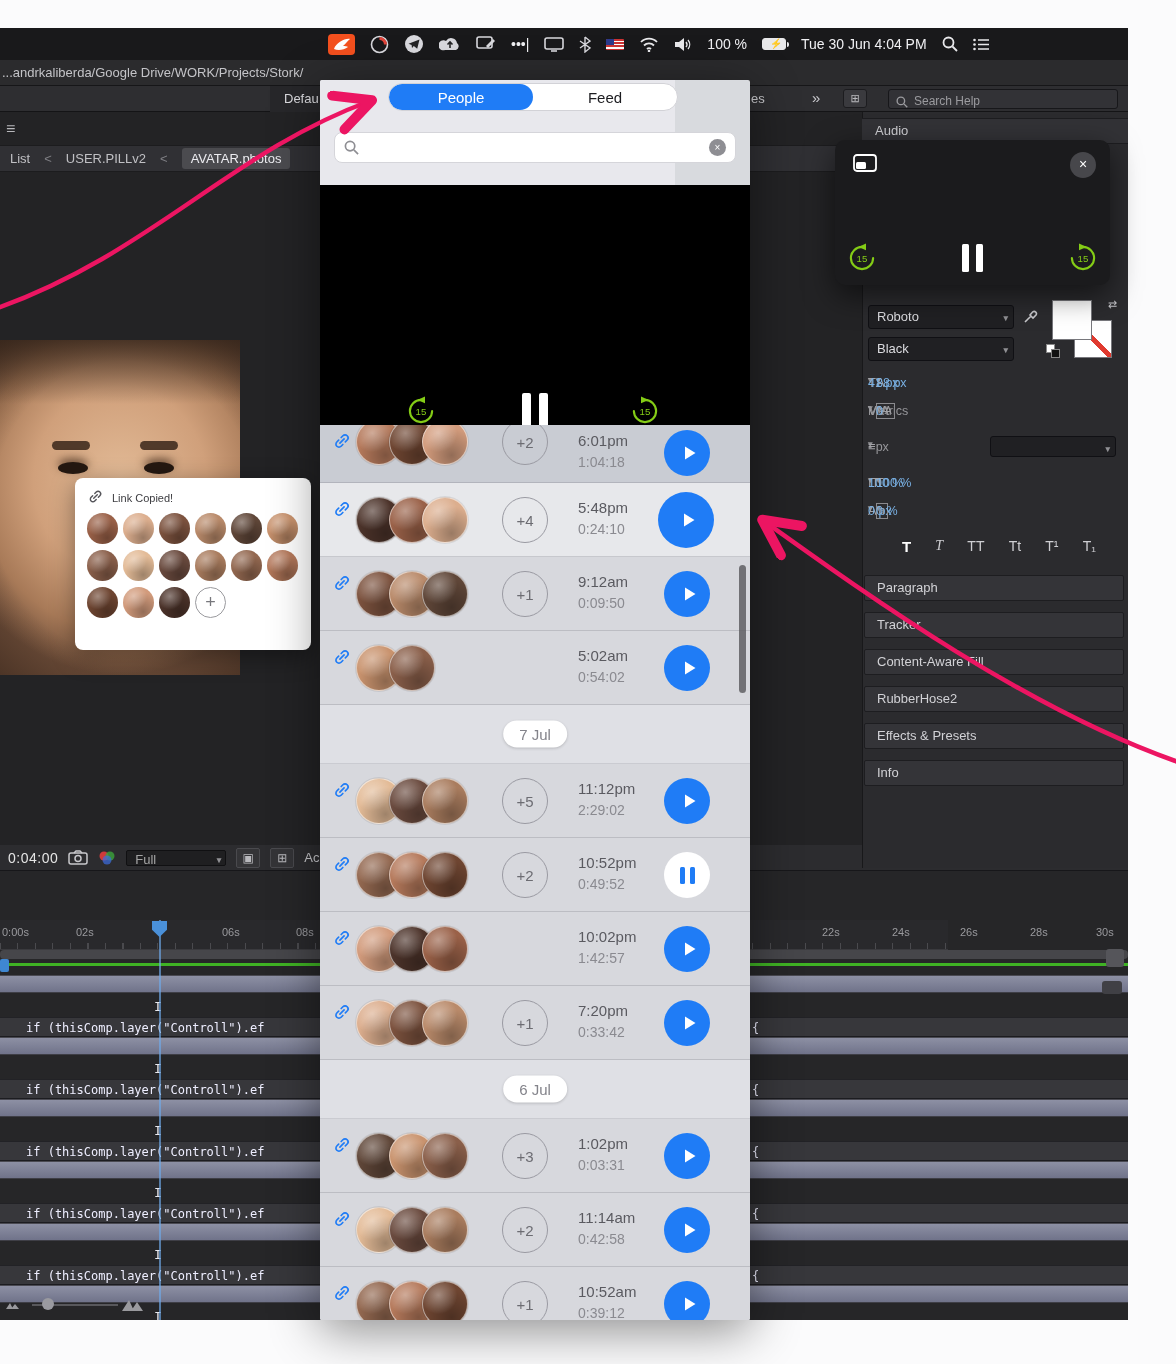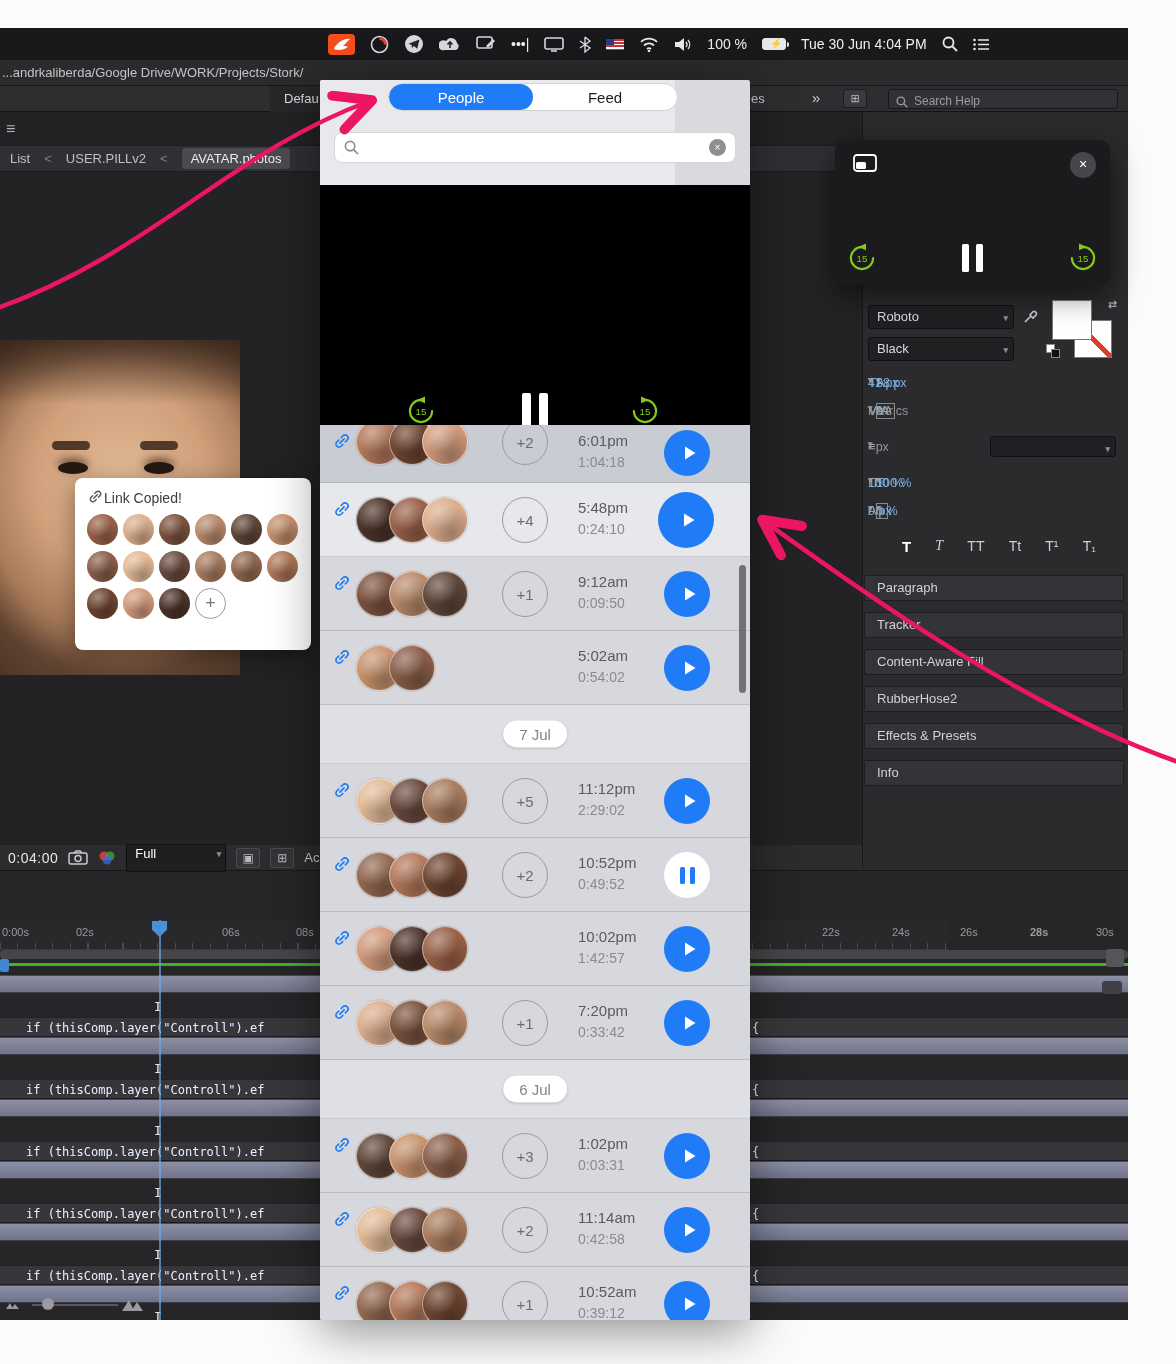--- a/index.html
+++ b/index.html
@@ -34,21 +34,21 @@
       radial-gradient(ellipse 95% 75% at 52% 50%, rgba(0,0,0,0) 58%, rgba(20,10,5,.55) 100%),
       radial-gradient(ellipse 75% 58% at 50% 42%, #e2ba96 0%, #d0a07b 48%, #a87a58 78%, #6e4e3a 100%)}
   #comp-photo::before{content:"";position:absolute;left:0;top:0;width:100%;height:64px;background:linear-gradient(rgba(52,36,26,.8),rgba(52,36,26,0))}
   .eye{position:absolute;width:30px;height:12px;border-radius:50%;background:#241811;box-shadow:0 -4px 8px rgba(70,45,30,.7)}
   .e1{left:58px;top:122px}.e2{left:144px;top:122px}
   .brow{position:absolute;width:38px;height:9px;border-radius:6px;background:rgba(56,38,26,.85)}
   .b1{left:52px;top:101px}.b2{left:140px;top:101px}
   .stache{position:absolute;left:76px;top:224px;width:92px;height:30px;border-radius:46px/18px;background:#5a3f30}
   
   #tooltip{position:absolute;left:75px;top:450px;width:236px;height:172px;background:#fff;border-radius:8px;box-shadow:0 6px 24px rgba(0,0,0,.4);padding:10px 12px;z-index:8}
-  .tt-head{display:flex;align-items:center;font-size:14px;color:#3c3c40}
+  .tt-head{display:flex;align-items:center;gap:8px;font-size:11px;color:#3c3c40}
   .tt-row{display:flex;gap:5px;margin-top:6px}
   .tt-av{width:31px;height:31px;border-radius:50%}
   .tt-add{width:31px;height:31px;border-radius:50%;border:1.5px solid #9a9a9e;color:#77777c;display:flex;align-items:center;justify-content:center;font-size:18px;background:#fff}
   
   #rpanel{position:absolute;left:862px;top:84px;width:266px;height:756px;background:#2b2b2e;border-left:1px solid #18181a;z-index:3}
   #audio-h{position:absolute;left:862px;top:90px;width:266px;height:26px;background:#323236;border-top:1px solid #1d1d20;border-bottom:1px solid #1d1d20;color:#cfcfd3;font-size:13px;line-height:24px;padding-left:13px;z-index:4}
   .aesel{position:absolute;height:24px;background:#202023;border:1px solid #101014;border-radius:3px;color:#dcdce0;font-size:13px;line-height:22px;padding:0 8px;z-index:4}
   .aesel .dd{position:absolute;right:5px;top:0}
   .dd::after{content:"▾";font-size:9px;color:#909094}
   #ff-select{left:868px;top:277px;width:146px}
@@ -76,21 +76,21 @@
   #stylebtns{position:absolute;left:862px;top:505px;width:266px;height:26px;display:flex;align-items:center;justify-content:space-between;padding:0 32px 0 40px;z-index:4}
   .sb{color:#cfcfd3;font-size:14px}
   .sb0{color:#fff;font-weight:bold;font-size:15px}
   .sb1{font-style:italic;font-family:"Liberation Serif",serif}
   .ptab{position:absolute;left:864px;width:260px;height:26px;background:#343438;border:1px solid #1d1d20;border-radius:2px;color:#d2d2d6;font-size:13px;line-height:24px;padding-left:12px;z-index:4}
   
   #timeline{position:absolute;left:0;top:817px;width:1128px;height:475px;background:#262628;z-index:2}
   #tl-toolbar{position:absolute;left:0;top:0;width:1128px;height:26px;background:#2c2c2f;border-bottom:1px solid #17171a;display:flex;align-items:center;gap:10px;padding-left:8px}
   #tl-time{color:#e5e5e5;font-size:14px;letter-spacing:.5px}
   .tli{display:inline-flex;align-items:center}
-  #tl-res{position:relative;width:100px;height:28px;background:#1f1f21;border:1px solid #101012;border-radius:2px;color:#ffffff;font-size:13px;line-height:18px;padding:0 8px}
+  #tl-res{position:relative;width:100px;height:16px;background:#1f1f21;border:1px solid #101012;border-radius:2px;color:#a3a3a3;font-size:13px;line-height:18px;padding:0 8px}
   #tl-res .dd{position:absolute;right:4px;top:-1px}
   .tlbox{width:24px;height:20px;border:1px solid #4a4a4e;border-radius:2px;color:#b9b9bd;font-size:12px;text-align:center;line-height:18px;background:#343437}
   #tl-frag{color:#c9c9cd;font-size:13px}
   #tl-ruler{position:absolute;left:0;top:75px;width:948px;height:30px;background:#29292c;border-bottom:1px solid #3a3a3e;
     background-image:repeating-linear-gradient(90deg,#4a4a4e 0 1px,transparent 1px 17.5px);background-size:100% 7px;background-position:0 23px;background-repeat:no-repeat}
   .rlabel{position:absolute;top:6px;color:#9a9a9e;font-size:11px}
   #tl-workarea{position:absolute;left:0;top:105px;width:1128px;height:9px;background:#46464a;border-radius:4px}
   #tl-green{position:absolute;left:0;top:118px;width:1128px;height:3px;background:#3fb224}
   #tl-bluechip{position:absolute;left:0;top:114px;width:9px;height:13px;background:#3f87d1;border-radius:2px}
   .tlbar{position:absolute;left:0;width:1128px;height:18px;background:linear-gradient(#8d90a4,#70738a);border-top:1px solid #4a4a52;border-bottom:1px solid #3e3e46}
@@ -304,20 +304,21 @@
         <div class="tt-row">
           <div class="tt-av" style="background: radial-gradient(circle at 35% 30%, rgba(255, 255, 255, 0.38), rgba(255, 255, 255, 0) 45%), radial-gradient(circle at 65% 80%, rgba(0, 0, 0, 0.3), rgba(0, 0, 0, 0) 60%), rgb(110, 69, 49);"></div>
           <div class="tt-av" style="background: radial-gradient(circle at 35% 30%, rgba(255, 255, 255, 0.38), rgba(255, 255, 255, 0) 45%), radial-gradient(circle at 65% 80%, rgba(0, 0, 0, 0.3), rgba(0, 0, 0, 0) 60%), rgb(210, 155, 124);"></div>
           <div class="tt-av" style="background: radial-gradient(circle at 35% 30%, rgba(255, 255, 255, 0.38), rgba(255, 255, 255, 0) 45%), radial-gradient(circle at 65% 80%, rgba(0, 0, 0, 0.3), rgba(0, 0, 0, 0) 60%), rgb(76, 51, 42);"></div>
           <div class="tt-add">+</div>
         </div>
       </div>
   </div>
 
   <div id="rpanel"></div>
+  <div id="audio-h">Audio</div>
 
   <div class="aesel" id="ff-select"><span>Roboto</span><b class="dd"></b></div>
   <span id="eyedrop"><svg width="15" height="17" viewBox="0 0 15 17">
         <path d="M2 15 L8 9 M8 9 L10 11 L13 8 a2.3 2.3 0 0 0 -3.2-3.2 L7 8 Z" fill="none" stroke="#c8c8cc" stroke-width="1.6"></path>
       </svg></span>
   <div id="swatches">
     <i id="sw-back"></i>
     <i id="sw-front"></i>
     <span id="sw-mini">
         <i class="w"></i>
@@ -407,21 +408,21 @@
       <span id="tl-frag">Ac</span>
     </div>
     <div id="tl-ruler">
         <span class="rlabel" style="left: 2px;">0:00s</span>
         <span class="rlabel" style="left: 76px;">02s</span>
         <span class="rlabel" style="left: 222px;">06s</span>
         <span class="rlabel" style="left: 296px;">08s</span>
         <span class="rlabel" style="left: 822px;">22s</span>
         <span class="rlabel" style="left: 892px;">24s</span>
         <span class="rlabel" style="left: 960px;">26s</span>
-        <span class="rlabel" style="left: 1030px; font-weight: bold;">28s</span>
+        <span class="rlabel" style="left: 1030px;">28s</span>
         <span class="rlabel" style="left: 1096px;">30s</span>
       </div>
     <div id="tl-workarea"></div>
     <div id="tl-green"></div>
     <div id="tl-bluechip"></div>
     <div id="tl-rows">
         <div class="tlbar" style="top: 130px;"></div>
         <div class="tlcur" style="top: 154px;">I</div>
         <div class="tlexpr" style="top: 172px;">
           <span class="ex-t">if (thisComp.layer("Controll").ef</span>

